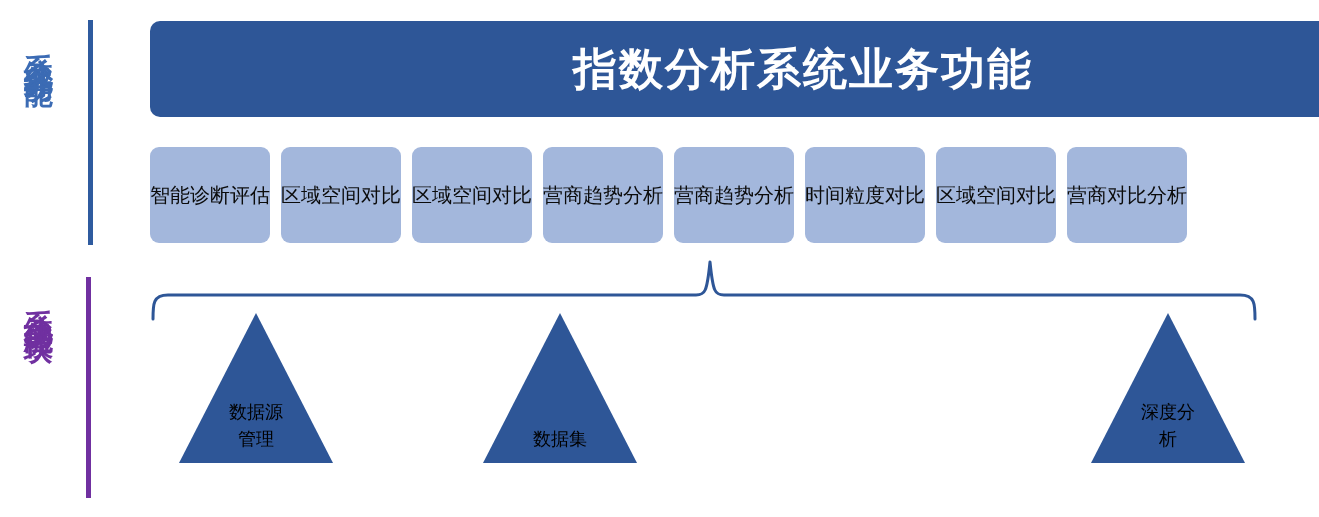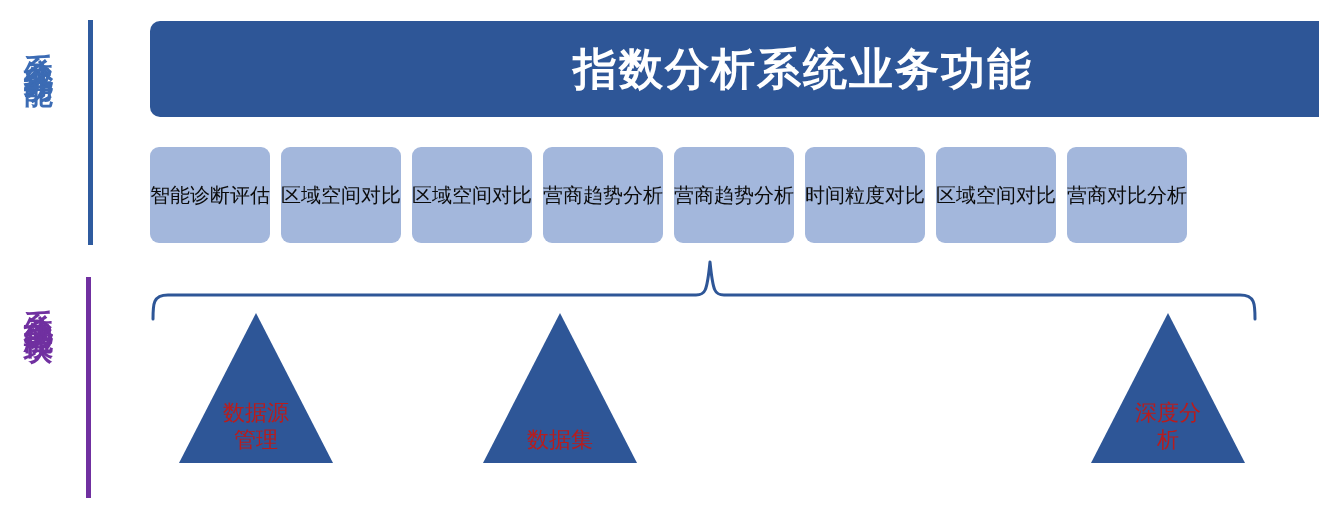--- a/index.html
+++ b/index.html
@@ -35,21 +35,21 @@
     font-size:20px;color:#0b0b0b;font-weight:500;white-space:nowrap;
   }
   
   .brace{position:absolute;left:150px;top:256px;width:1108px;height:66px;}
   
   .triangle{position:absolute;top:311px;width:160px;height:154px;}
   .triangle svg{position:absolute;inset:0;}
   .tri-label{
     position:absolute;inset:0;display:flex;align-items:flex-end;justify-content:center;
     padding-bottom:12px;box-sizing:border-box;
-    color:#b91c1c;font-size:22px;line-height:27px;text-align:center;white-space:pre-line;
+    color:#000000;font-size:18px;line-height:27px;text-align:center;white-space:pre-line;
   }
   .t1{left:176px;} .t2{left:480px;} .t3{left:785px;} .t4{left:1088px;}
 </style>
 </head>
 <body>
 
 <div class="canvas">
 
   <div class="rail-text top">系统业务功能</div>
   <div class="rail-line top"></div>

